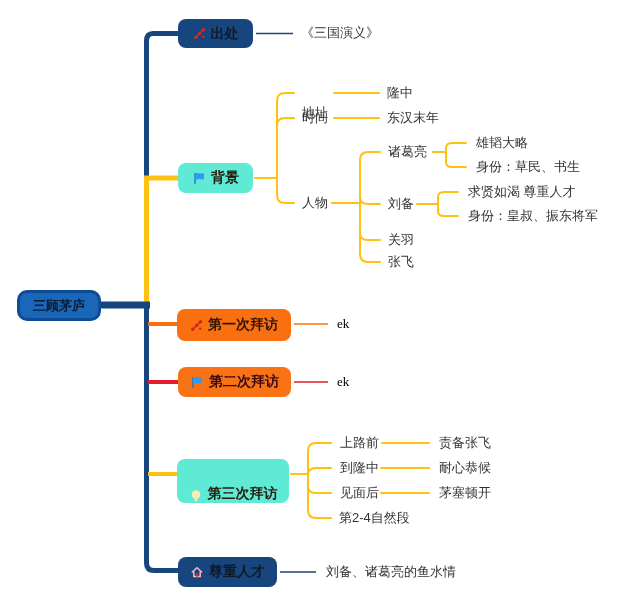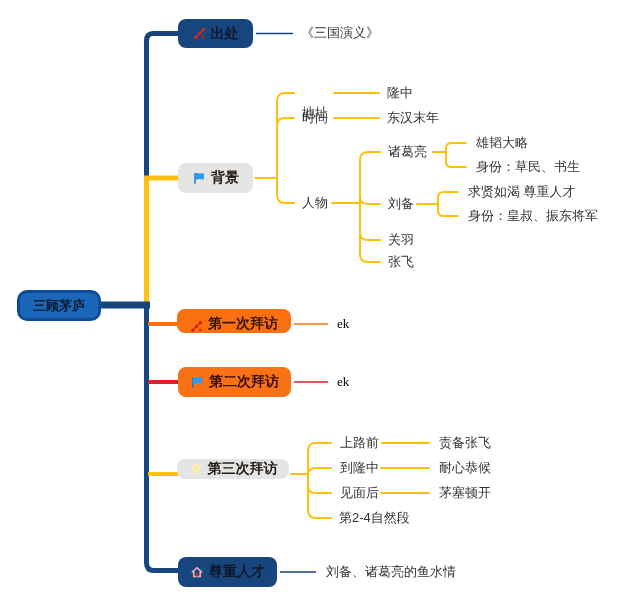--- a/index.html
+++ b/index.html
@@ -12,21 +12,21 @@
     position:absolute;display:flex;align-items:center;justify-content:center;
     gap:5px;border-radius:8px;font-weight:bold;font-size:14px;white-space:nowrap;
     box-sizing:border-box;
   }
   .box .ic{display:flex;align-items:center;}
   .root-box{
     background:#1A66B8;border:3px solid #0D4C96;border-radius:10px;
     color:#0E1B33;font-size:13px;
   }
   .navy-box{background:#17457D;color:#10192B;}
-  .gold-box{background:#e5e5e5;color:#262014;}
+  .gold-box{background:#5eead4;color:#262014;}
   .orange-box{background:#FA7010;color:#331507;}
   .red-box{background:#f97316;color:#3A080F;}
   .leaf{
     position:absolute;transform:translateY(-52%);white-space:nowrap;
     font-size:13px;color:#333333;font-weight:500;
   }
   .leaf-latin{font-family:"Liberation Serif",serif;font-weight:400;color:#000000;}
 </style>
 </head>
 <body>
@@ -123,21 +123,21 @@
   <div class="leaf" style="left:302px;top:203px;">人物</div>
   <div class="leaf" style="left:388px;top:152px;">诸葛亮</div>
   <div class="leaf" style="left:476px;top:143px;">雄韬大略</div>
   <div class="leaf" style="left:476px;top:167px;">身份：草民、书生</div>
   <div class="leaf" style="left:388px;top:204px;">刘备</div>
   <div class="leaf" style="left:468px;top:192px;">求贤如渴 尊重人才</div>
   <div class="leaf" style="left:468px;top:216px;">身份：皇叔、振东将军</div>
   <div class="leaf" style="left:388px;top:240px;">关羽</div>
   <div class="leaf" style="left:388px;top:262px;">张飞</div>
 
-  <div class="box orange-box" style="left:177px;top:309px;width:114px;height:24px;align-items:flex-end;">
+  <div class="box orange-box" style="left:177px;top:309px;width:114px;height:32px;">
     <span class="ic">
       <svg width="13" height="13" viewBox="0 0 14 14">
         <line x1="2.5" y1="11.5" x2="11.5" y2="2.5" stroke="#D61F1F" stroke-width="1.5"></line>
         <circle cx="3" cy="11" r="1.8" fill="#D61F1F"></circle>
         <circle cx="7.2" cy="6.8" r="1.8" fill="#D61F1F"></circle>
         <circle cx="11.3" cy="3" r="1.8" fill="#D61F1F"></circle>
         <circle cx="11" cy="10.5" r="1.3" fill="#D61F1F"></circle>
       </svg>
     </span>
     <span>第一次拜访</span>
@@ -148,21 +148,21 @@
     <span class="ic">
       <svg width="14" height="14" viewBox="0 0 14 14">
         <line x1="3" y1="2" x2="3" y2="12.8" stroke="#1B70C8" stroke-width="1.4"></line>
         <path d="M3 2.2 C5 1.2 7 3.2 9 2.4 C10.5 1.8 12 2.4 12 2.4 L12 8.2 C10 9 8.5 7.4 6.5 8.2 C4.8 8.9 3 8.4 3 8.4 Z" fill="#2E9BF2"></path>
       </svg>
     </span>
     <span>第二次拜访</span>
   </div>
   <div class="leaf leaf-latin" style="left:337px;top:382px;">ek</div>
 
-  <div class="box gold-box" style="left:177px;top:459px;width:112px;height:20px;">
+  <div class="box gold-box" style="left:177px;top:459px;width:112px;height:44px;align-items:flex-end;">
     <span class="ic">
       <svg width="14" height="14" viewBox="0 0 14 14">
         <circle cx="7" cy="5.6" r="3.8" fill="#FFE9A8" stroke="#FFF3CF" stroke-width="0.8"></circle>
         <path d="M5.4 9.2 L8.6 9.2 L8.1 12.2 L5.9 12.2 Z" fill="#FFE9A8"></path>
       </svg>
     </span>
     <span>第三次拜访</span>
   </div>
   <div class="leaf" style="left:340px;top:443px;">上路前</div>
   <div class="leaf" style="left:439px;top:443px;">责备张飞</div>

